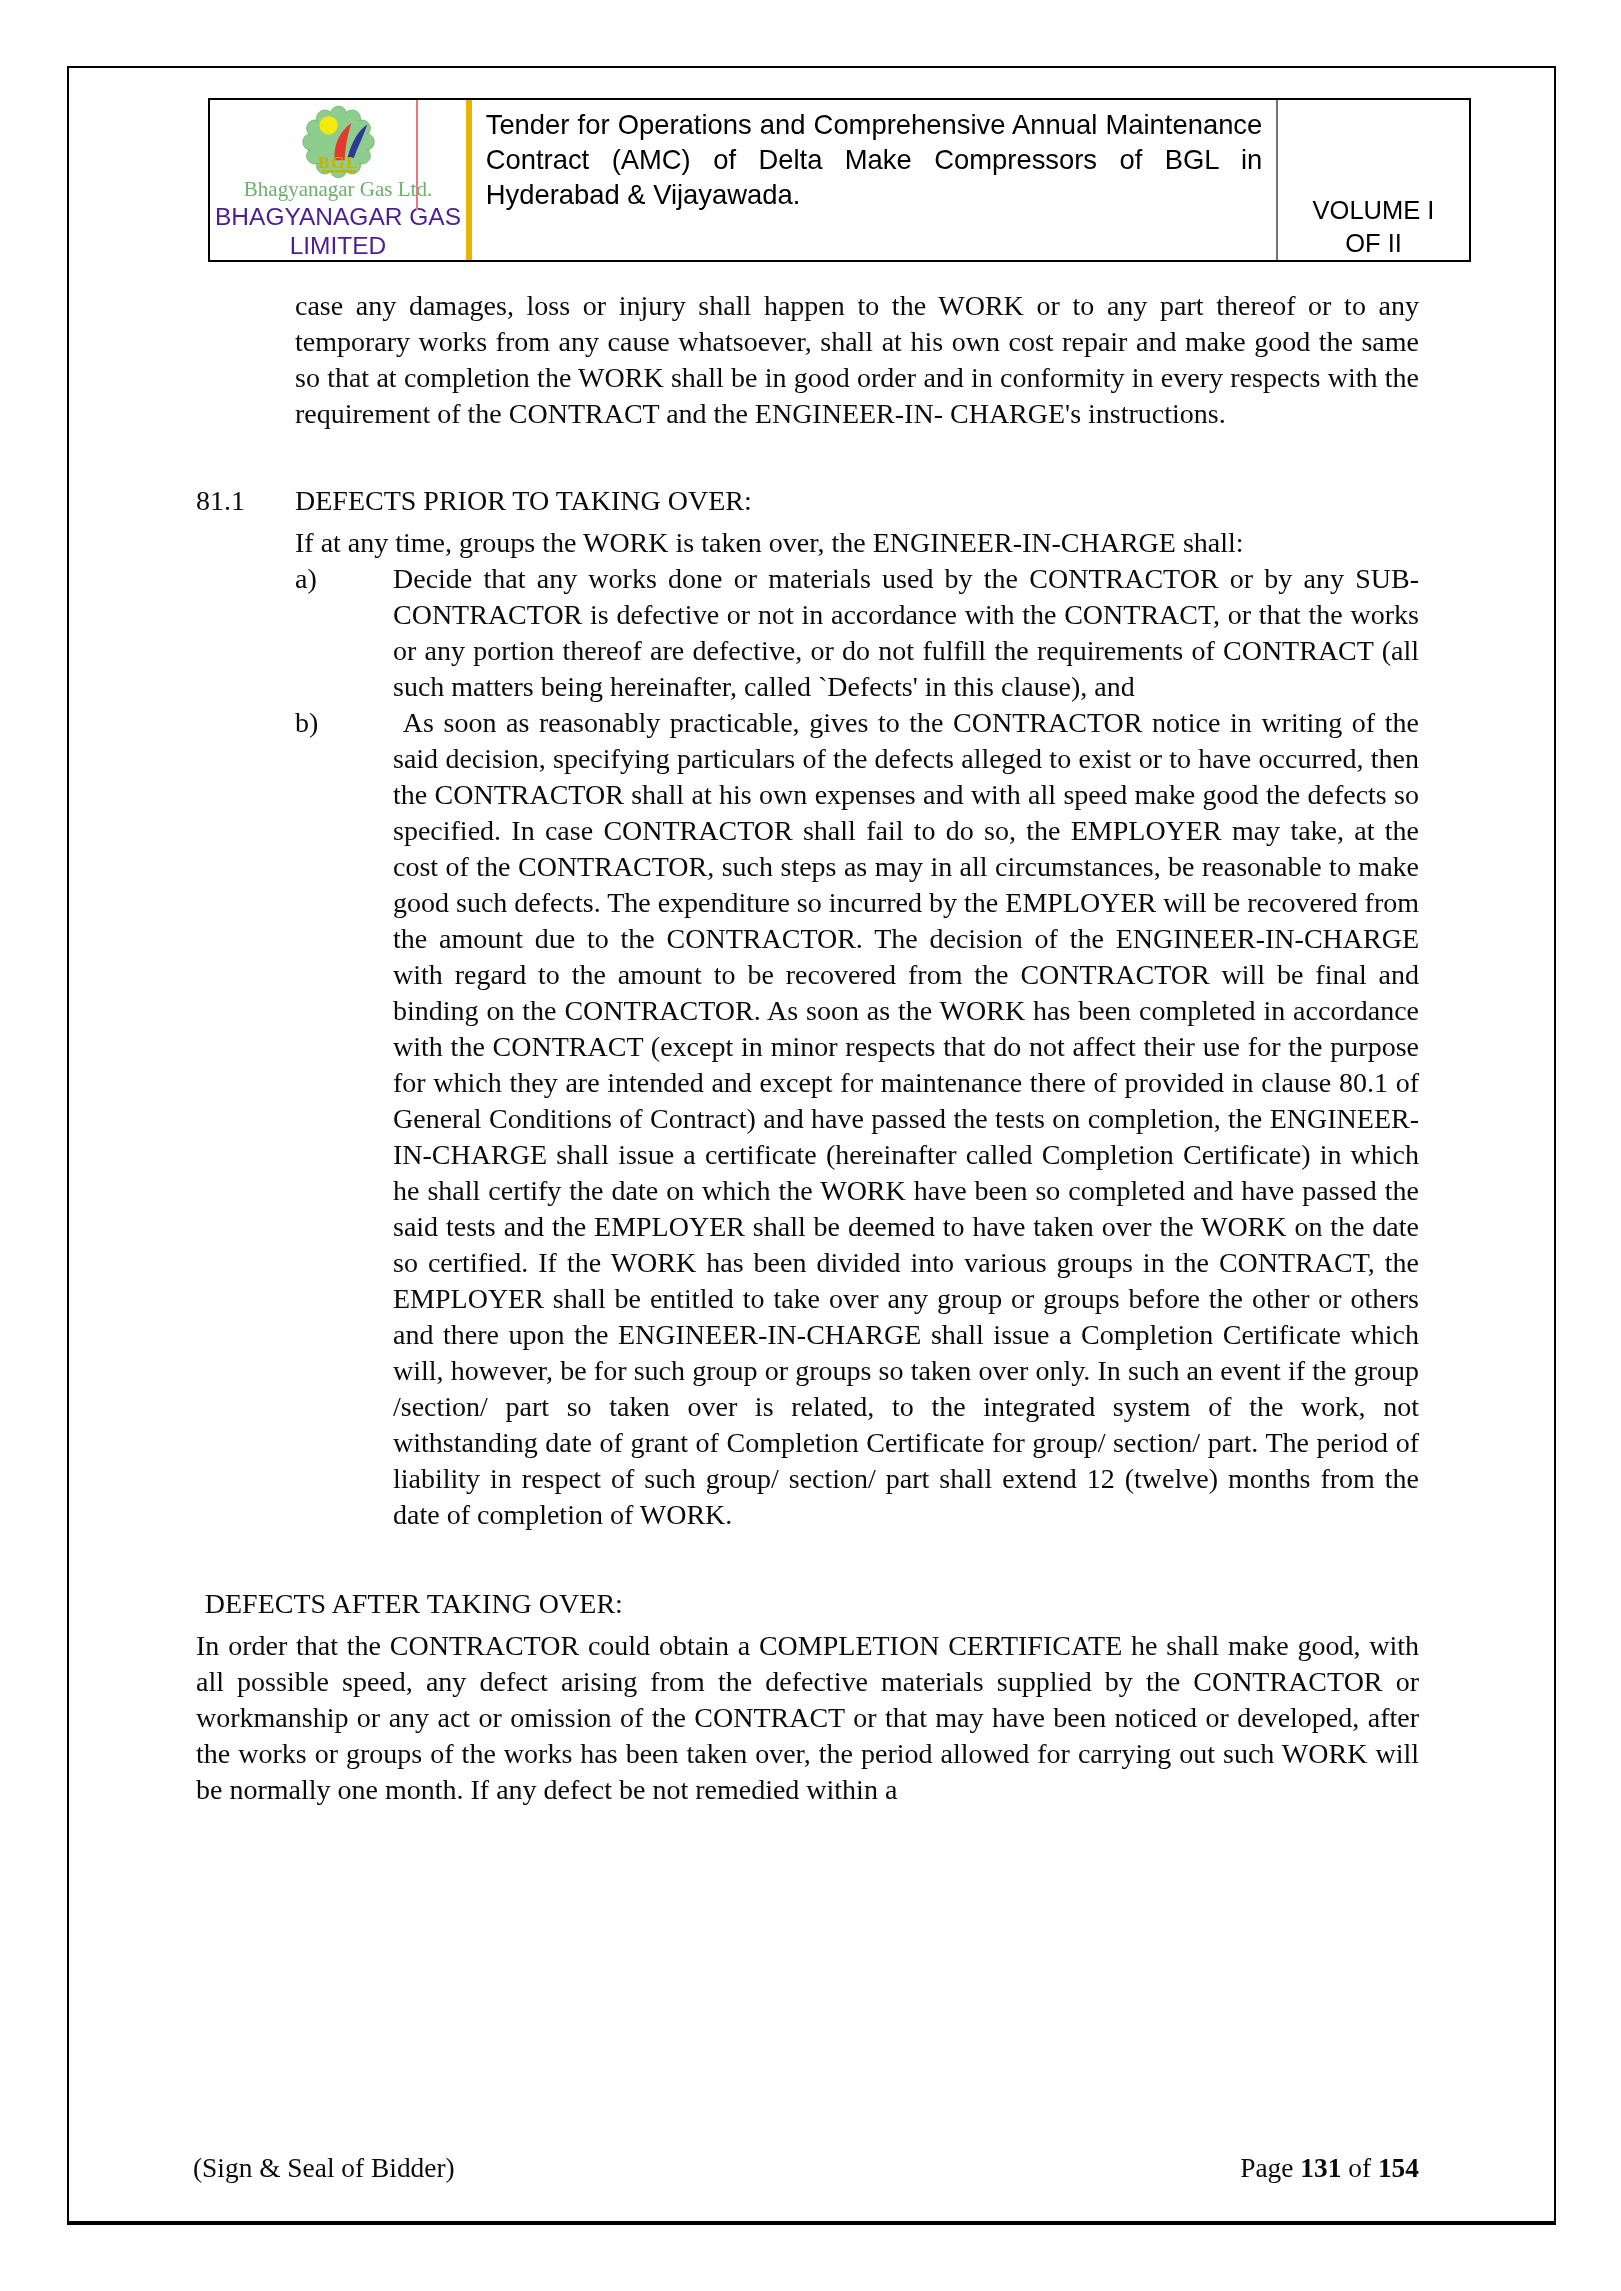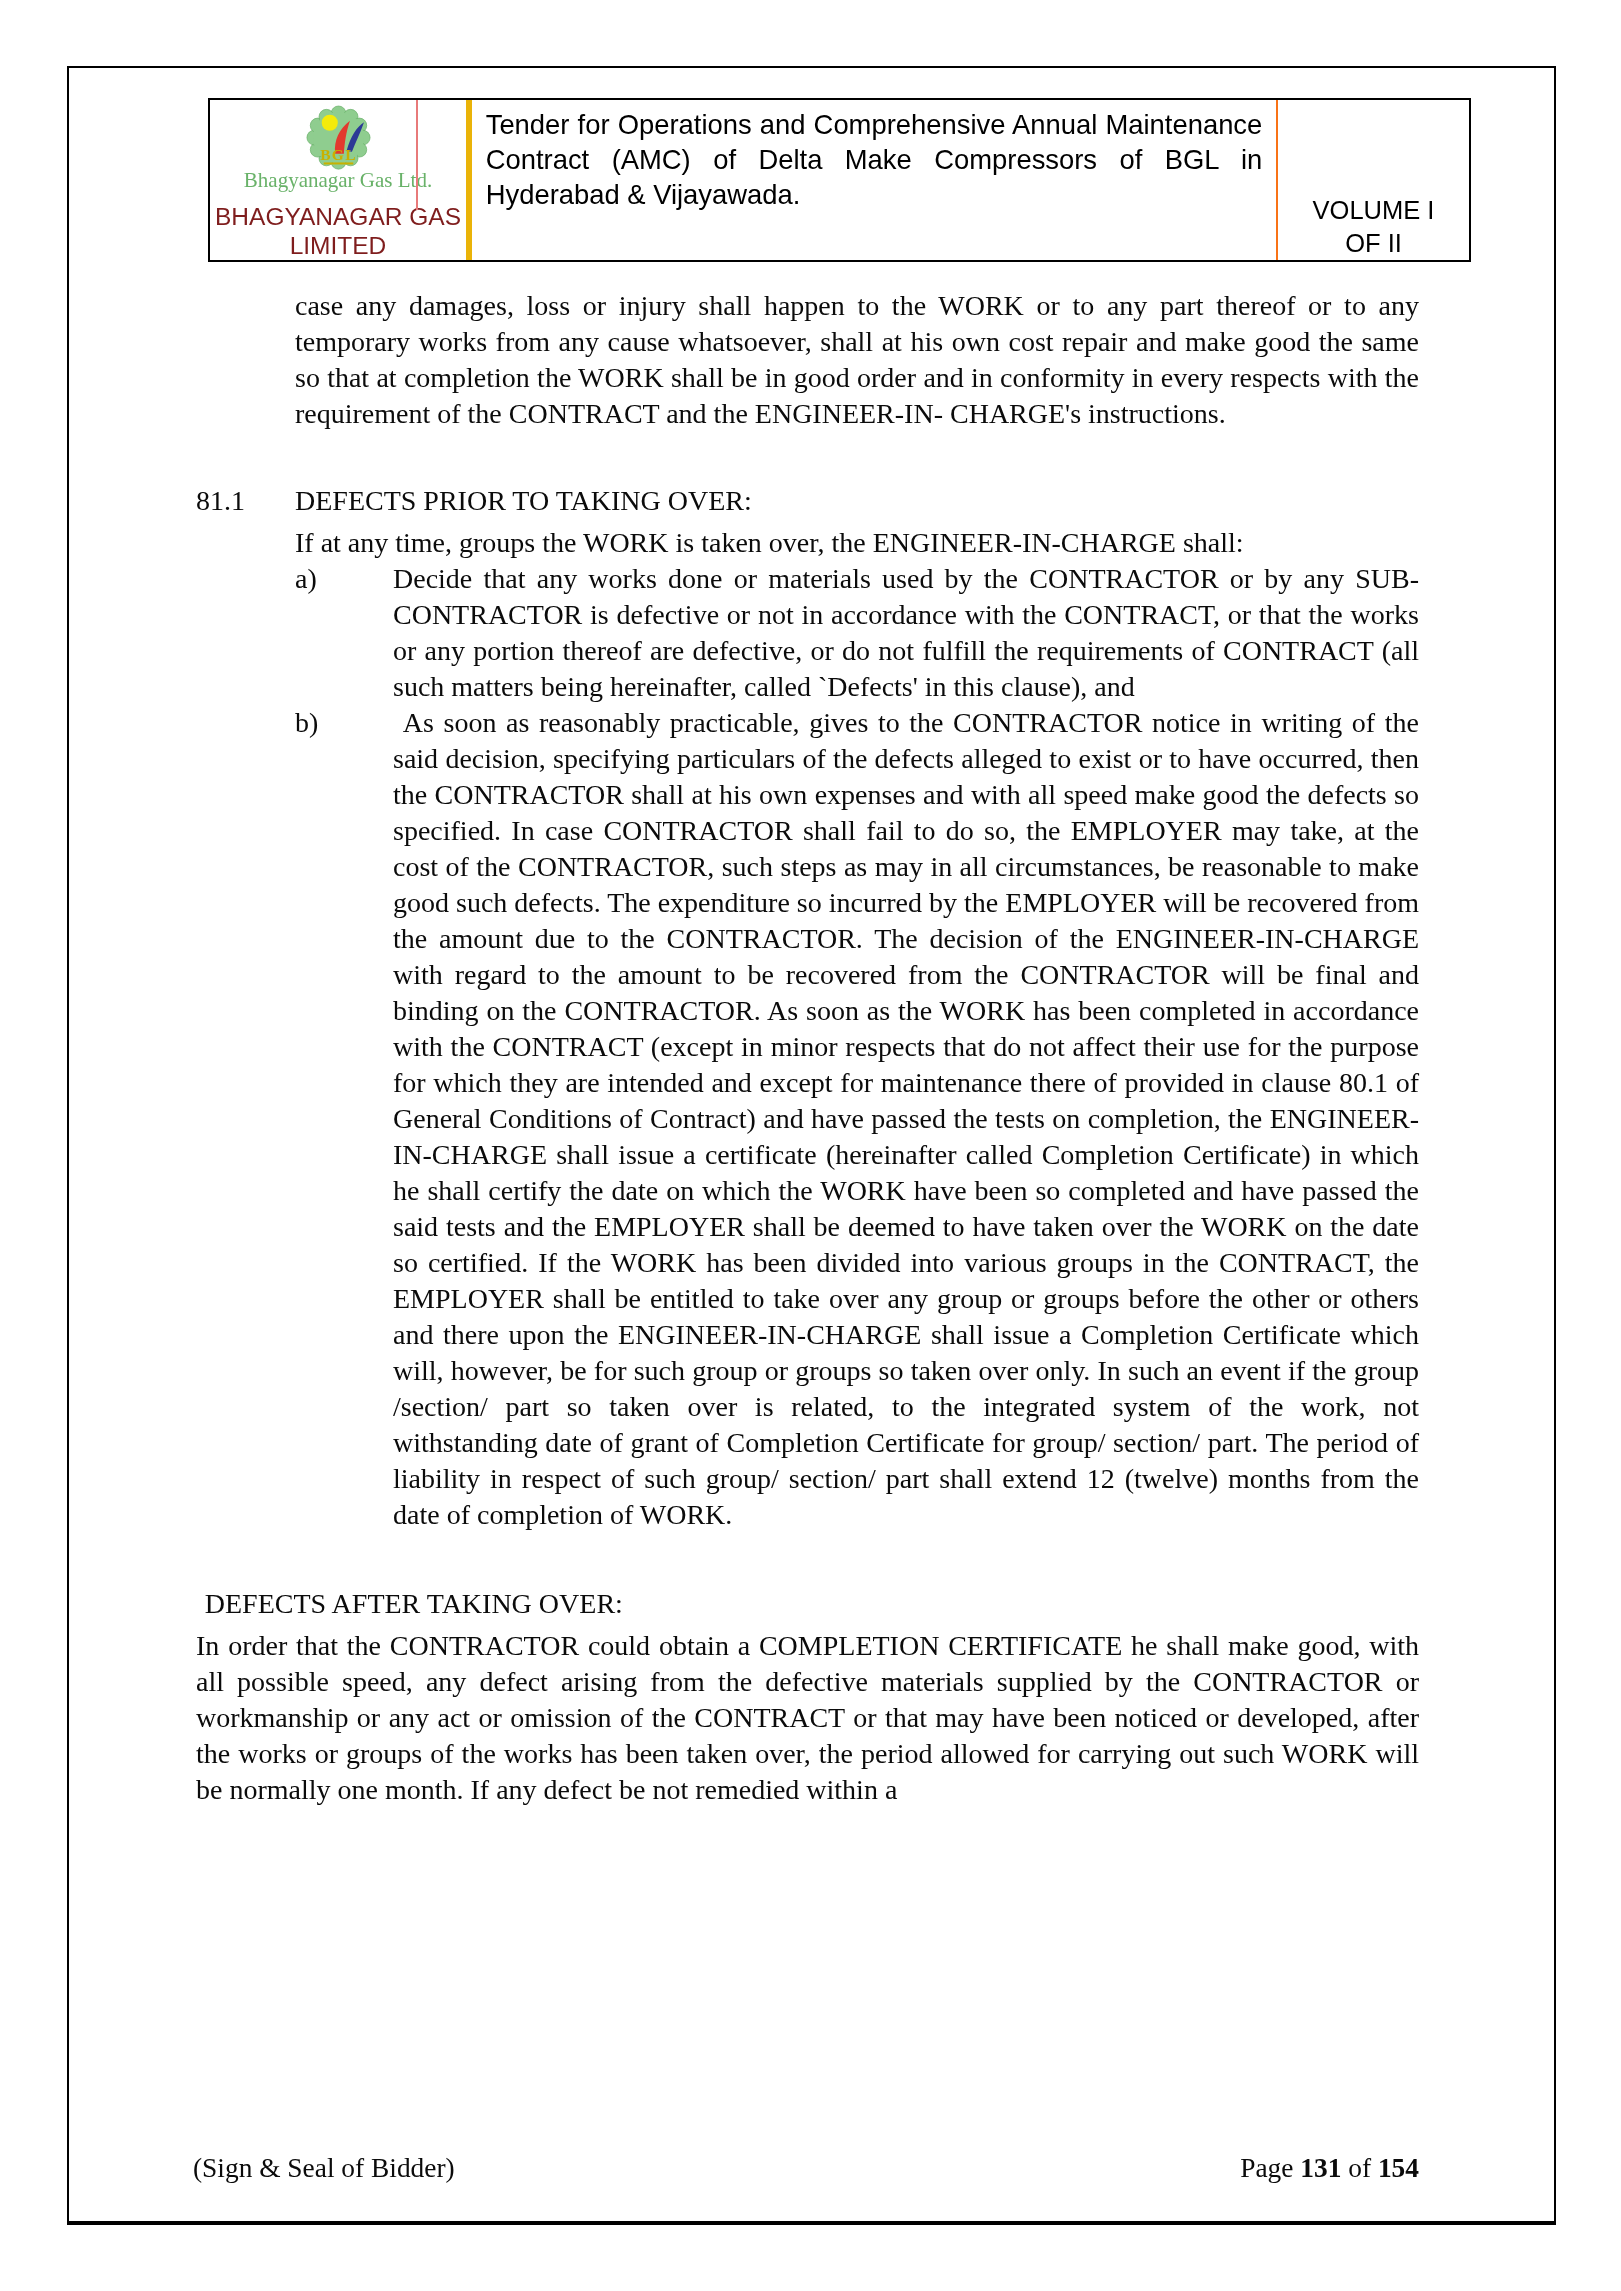--- a/index.html
+++ b/index.html
@@ -44,26 +44,26 @@
   }
   .logo-subtitle {
     font-family: "Liberation Serif", serif;
     font-size: 21px; line-height: 17.6px;
     color: #69b269;
     margin-top: 0px;
   }
   .company-name {
     font-family: "Liberation Sans", sans-serif;
     font-size: 24.5px; line-height: 29px;
-    color: #7f1d1d; text-align: center;
-    margin-top: 12px;
+    color: #4c1d95; text-align: center;
+    margin-top: 3px;
   }
   .title-cell {
     flex: 1;
-    border-right: 2px solid #f97316;
+    border-right: 2px solid #737373;
     box-sizing: border-box;
     padding: 6.9px 13.7px 0 13.7px;
     font-family: "Liberation Sans", sans-serif;
     font-size: 27.4px; line-height: 35px;
     color: #000;
   }
   .tender-title { margin: 0; text-align: justify; }
   .bid-doc { margin: 0; text-align: center; }
   .volume-cell {
     width: 191px; flex: none;

